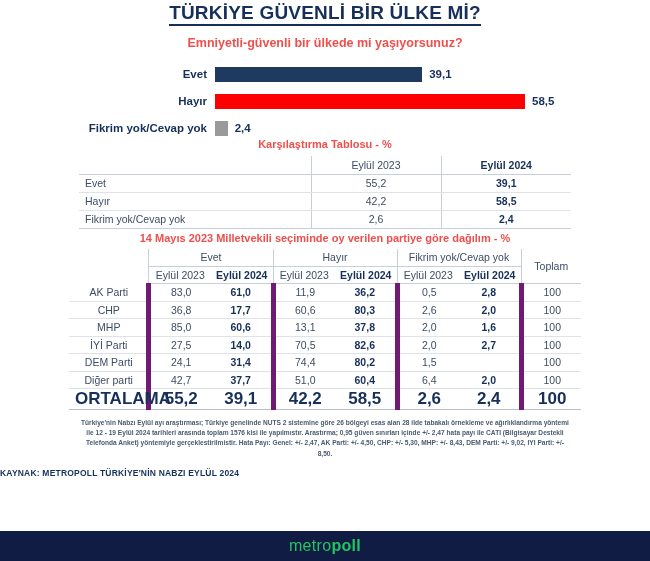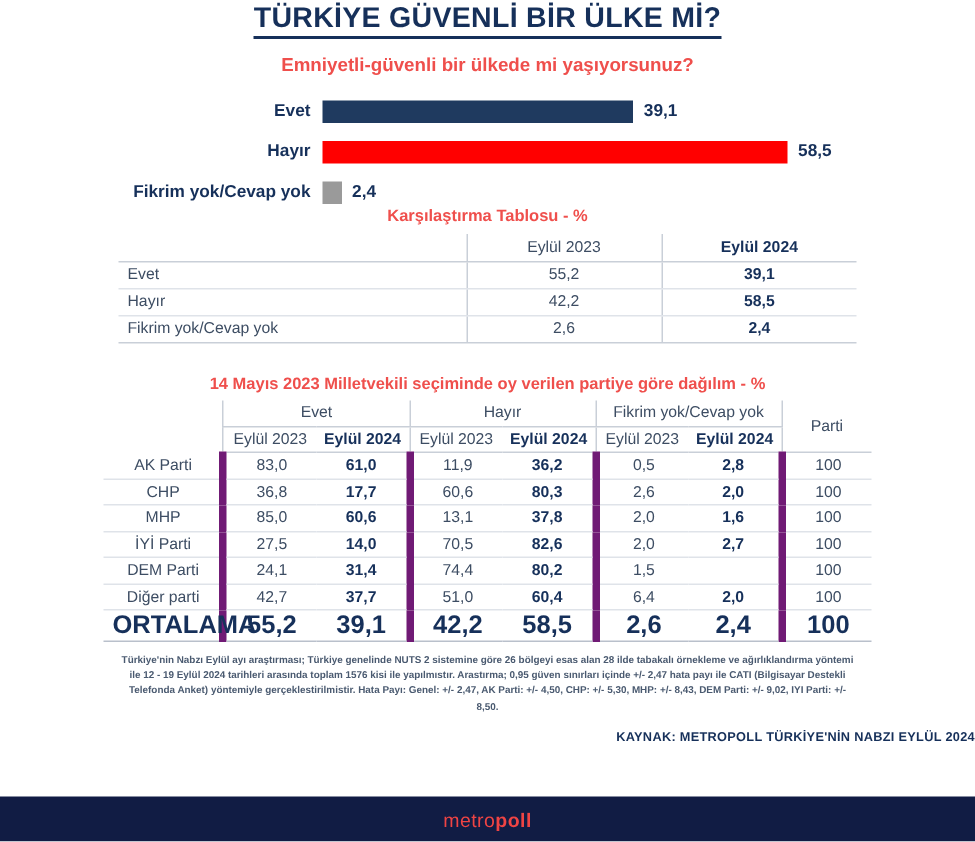--- a/index.html
+++ b/index.html
@@ -113,21 +113,21 @@
     border-bottom: 1px solid #c9cfd8;
   }
   .cmp-table thead th.sep { border-left: 1px solid #c9cfd8; }
   .cmp-table tbody td { border-bottom: 1px solid #dfe3e9; }
   .cmp-table tbody td.sep { border-left: 1px solid #c9cfd8; }
   .cmp-table tbody tr:last-child td { border-bottom: 1px solid #c9cfd8; }
   .cmp-table .y24 { font-weight: bold; color: #16305a; }
   .cmp-table thead th.y24h { font-weight: bold; color: #16305a; }
 
   
-  .party-wrap { margin-top: 21px; }
+  .party-wrap { margin-top: 3px; }
   .party-table {
     width: 498px;
     margin: 5px auto 0 auto;
     table-layout: fixed;
   }
   .party-table th, .party-table td {
     height: 17.5px;
     padding: 0 4px;
     font-weight: normal;
     text-align: center;
@@ -162,41 +162,41 @@
   .footnote {
     width: 492px;
     margin: 8px auto 0 auto;
     text-align: center;
     font-size: 6.6px;
     line-height: 1.55;
     font-weight: bold;
     color: #4a5a70;
   }
   .source {
-    text-align: right;
+    text-align: left;
     font-size: 8.5px;
     font-weight: bold;
     color: #16305a;
     margin-top: 9px;
     letter-spacing: .2px;
   }
 
   
   .footer {
     position: absolute;
     left: 0; right: 0; bottom: 0;
     height: 30px;
     background: #111c44;
     display: flex;
     align-items: center;
     justify-content: center;
   }
   .logo {
-    font-size: 13px;
-    color: #ef4444;
+    font-size: 16px;
+    color: #22c55e;
     letter-spacing: .3px;
   }
   .logo b { font-weight: bold; }
   .logo i { font-style: normal; font-weight: normal; }
 </style>
 </head>
 <body>
 
 <div class="title">
   <span>TÜRKİYE GÜVENLİ BİR ÜLKE Mİ?</span>
@@ -273,21 +273,21 @@
         <col class="c-num">
       <col class="c-num">
         <col class="c-total">
     </colgroup>
     <thead>
       <tr>
         <th class="blank"></th>
         <th class="grp" colspan="2">Evet</th>
         <th class="grp" colspan="2">Hayır</th>
         <th class="grp" colspan="2">Fikrim yok/Cevap yok</th>
-        <th class="tot" rowspan="2">Parti</th>
+        <th class="tot" rowspan="2">Toplam</th>
       </tr>
       <tr>
         <th class="blank"></th>
         <th class="grp">Eylül 2023</th>
         <th class="y24h">Eylül 2024</th>
         <th class="grp">Eylül 2023</th>
         <th class="y24h">Eylül 2024</th>
         <th class="grp">Eylül 2023</th>
         <th class="y24h">Eylül 2024</th>
       </tr>

